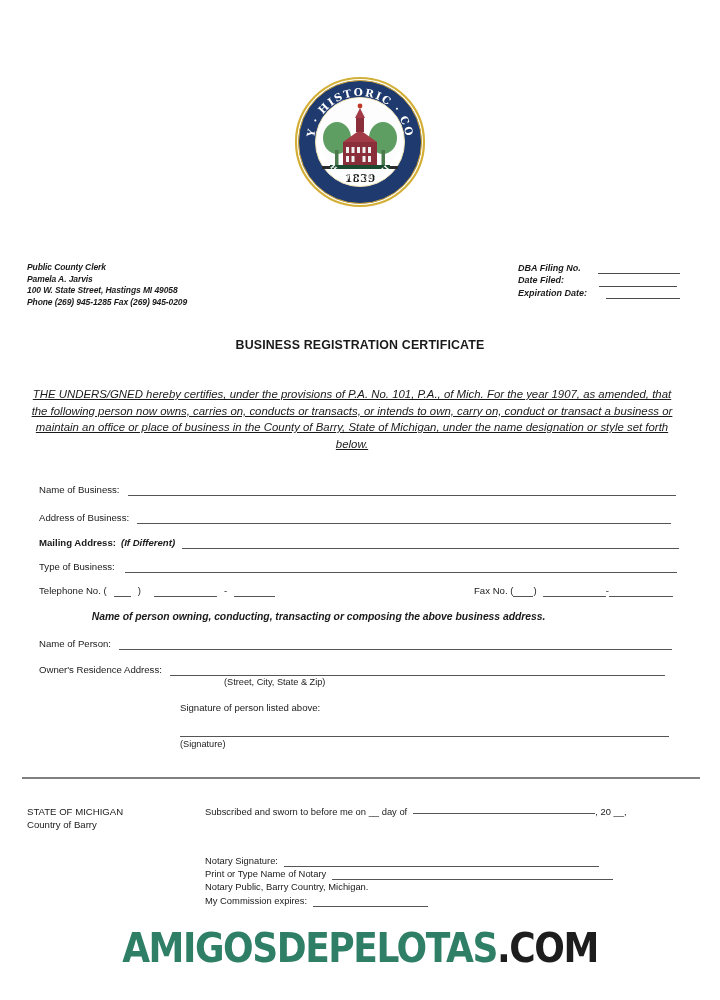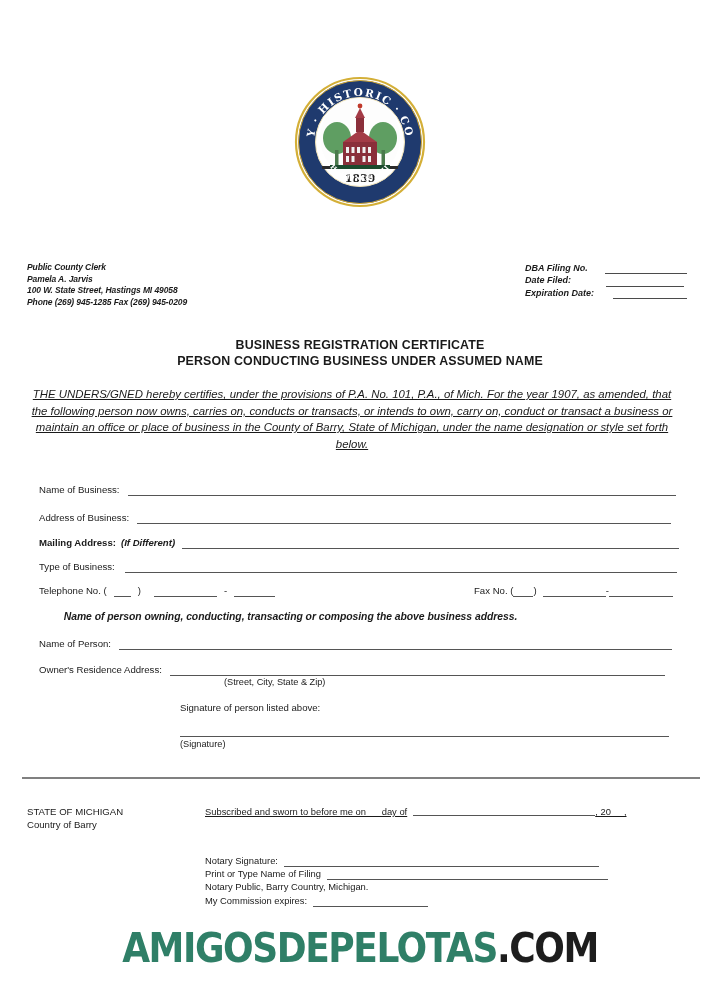--- a/index.html
+++ b/index.html
@@ -51,21 +51,20 @@
     white-space: nowrap;
   }
   .filing-block {
     position: absolute;
     left: 518px; top: 262px;
     font-size: 9px;
     font-weight: bold;
     font-style: italic;
     line-height: 12.3px;
     white-space: nowrap;
-    margin-left: 7px;
   }
   .filing-row { display: flex; align-items: flex-end; }
   .filing-row .lbl { display: inline-block; }
   .filing-row .rule {
     display: inline-block;
     border-bottom: 1.2px solid #4b4b4b;
     height: 9px;
   }
   .fr1 .lbl { width: 80px; }
   .fr1 .rule { width: 82px; }
@@ -128,20 +127,21 @@
 
   .subhead {
     position: absolute;
     left: 0; top: 611px;
     width: 581px;
     text-align: center;
     font-size: 10.4px;
     font-weight: bold;
     font-style: italic;
     letter-spacing: -0.05px;
+    padding-left: 28px;
   }
 
   .street-note {
     position: absolute;
     left: 224px; top: 677px;
     font-size: 9.2px;
   }
 
   .sig-label {
     position: absolute;
@@ -177,21 +177,21 @@
     line-height: 13px;
     white-space: nowrap;
   }
   .sworn-block {
     position: absolute;
     left: 205px; top: 805px;
     font-size: 9.4px;
     line-height: 13px;
     white-space: nowrap;
   }
-  .sworn-line { display: flex; align-items: center; text-decoration: underline; }
+  .sworn-line { display: flex; align-items: flex-start; }
 
   .notary-block {
     position: absolute;
     left: 205px; top: 854px;
     font-size: 9.4px;
     line-height: 13.2px;
     white-space: nowrap;
   }
   .notary-row { display: flex; align-items: flex-end; height: 13.2px; }
 
@@ -291,21 +291,20 @@
       <span class="rule"></span>
     </div>
     <div class="filing-row fr3">
       <span class="lbl">Expiration Date:</span>
       <span class="rule"></span>
     </div>
   </div>
 
   <div class="title">
     <div>BUSINESS REGISTRATION CERTIFICATE</div>
-    <div>PERSON CONDUCTING BUSINESS UNDER ASSUMED NAME</div>
   </div>
 
   <div class="para">THE UNDERS/GNED hereby certifies, under the provisions of P.A. No. 101, P.A., of Mich. For the year 1907, as amended, that the following person now owns, carries on, conducts or transacts, or intends to own, carry on, conduct or transact a business or maintain an office or place of business in the County of Barry, State of Michigan, under the name designation or style set forth below.</div>
 
   <div class="field f-name">
     <span class="lab">Name of Business:</span>
     <span class="rule" style="width:548px;margin-left:8px;"></span>
   </div>
 
   <div class="field f-addr">
@@ -374,21 +373,21 @@
       <span>, 20 __,</span>
     </div>
   </div>
 
   <div class="notary-block">
     <div class="notary-row">
       <span>Notary Signature:</span>
       <span class="rule rule-thin" style="width:315px;margin-left:6px;"></span>
     </div>
     <div class="notary-row">
-      <span>Print or Type Name of Filing</span>
+      <span>Print or Type Name of Notary</span>
       <span class="rule rule-thin" style="width:281px;margin-left:6px;"></span>
     </div>
     <div class="notary-row">
       <span>Notary Public, Barry Country, Michigan.</span>
     </div>
     <div class="notary-row">
       <span>My Commission expires:</span>
       <span class="rule rule-thin" style="width:115px;margin-left:6px;"></span>
     </div>
   </div>

